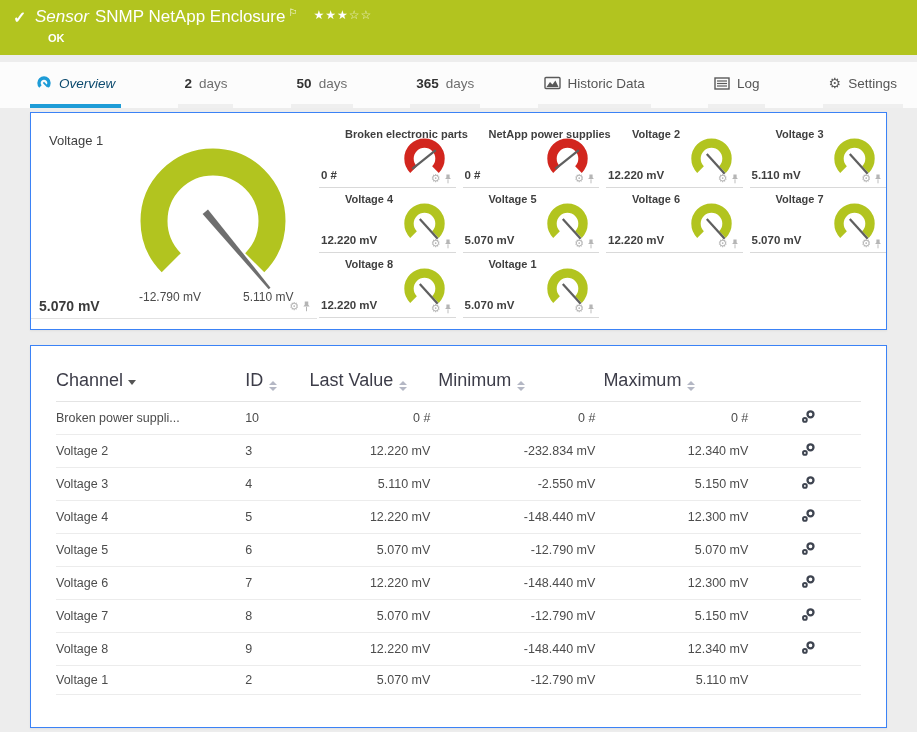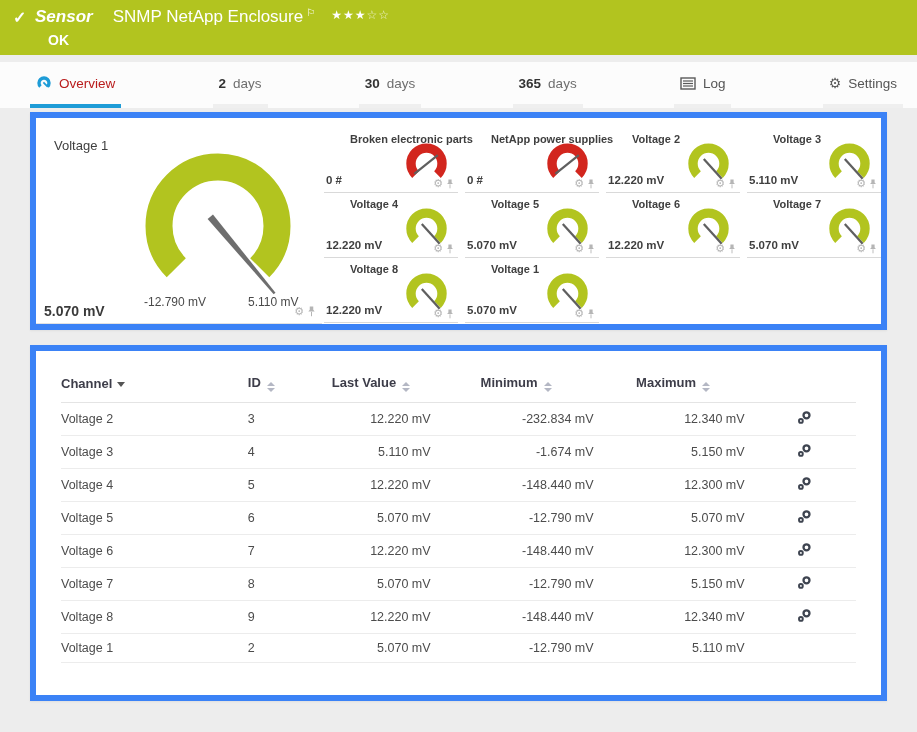--- a/index.html
+++ b/index.html
@@ -3,39 +3,39 @@
 <meta charset="utf-8">
 <style>
   * { box-sizing: border-box; margin: 0; padding: 0; }
   html,body { width: 917px; height: 732px; overflow: hidden; }
   body { background: #ededed; font-family: "Liberation Sans", sans-serif; }
 
   
   .statusbar { position: relative; height: 55px; background: var(--green); color: #fff; }
   .check { position: absolute; left: 13px; top: 8px; font-size: 16px; font-weight: bold; }
   .titleline { position: absolute; left: 35px; top: 7px; font-size: 17px; white-space: nowrap; }
-  .kind { font-style: italic; margin-right: 20px; font-weight: bold; }
+  .kind { font-style: italic; margin-right: 6px; }
   .flag { font-size: 10px; position: relative; top: -6px; margin-left: 3px; }
   .stars { margin-left: 16px; font-size: 12px; letter-spacing: 1px; position: relative; top: -3px; }
   .star { color: #fff; }
   .star:not(.filled) { color: rgba(255,255,255,0.75); }
-  .okline { position: absolute; left: 48px; top: 32px; font-size: 14px; font-weight: bold; }
+  .okline { position: absolute; left: 48px; top: 32px; font-size: 11px; font-weight: bold; }
 
   
   .tabbar { margin-top: 7px; height: 46px; background: #fcfcfc; display: flex;
             justify-content: space-between; align-items: stretch; padding: 0 14px 0 30px; }
   .tab { display: flex; align-items: center; gap: 7px; padding: 0 6px; font-size: 13.5px;
          color: #555; border-bottom: 4px solid #efefef; cursor: pointer; white-space: nowrap; }
-  .tab.active { color: #b91c1c; border-bottom-color: var(--blue); }
+  .tab.active { color: #0c4a6e; border-bottom-color: var(--blue); font-style: italic; }
   .tab b { color: #333; }
   .tab .days { color: #6e6e6e; }
   .tabicon { display: inline-flex; }
 
   
-  .panel { margin: 8px 30px; background: #fff; border: 6px solid #3b82f6;
+  .panel { margin: 8px 30px; background: #fff; border: 1px solid #3b82f6;
            box-shadow: 0 1px 2px rgba(0,0,0,0.06); }
   .gauges-panel { margin-top: 4px; position: relative; height: 218px; }
   .table-panel { margin-top: 15px; padding: 18px 25px 32px; }
 
   
   .bigcell { position: absolute; left: 0; top: 10px; width: 286px; height: 196px;
              border-bottom: 1px solid #e2e2e2; }
   .biglabel { position: absolute; left: 18px; top: 10px; font-size: 13px; color: #3f3f3f; }
   .biggauge { position: absolute; left: 85px; top: 14px; }
   .bigvalue { position: absolute; left: 8px; bottom: 4px; font-size: 14px; font-weight: bold; color: #3a3a3a; }
@@ -57,23 +57,23 @@
   .gcell.green .needle-ne { display: none; }
   .gcell.red   .needle-se { display: none; }
   .needle { stroke: #5f5f5f; stroke-width: 2.4; }
   .mini-icons { display: inline-flex; align-items: center; gap: 3px; color: #b5b5b5; }
   .mini-gear { font-size: 11px; line-height: 1; }
 
   
   table { width: 100%; border-collapse: collapse; }
   col.c-ch{width:23.5%} col.c-id{width:8%} col.c-last{width:16%}
   col.c-min{width:20.5%} col.c-max{width:19%} col.c-ico{width:13%}
-  th { text-align: left; font-weight: bold; font-size: 13px; color: #3d3d49;
+  th { text-align: left; font-weight: normal; font-size: 18px; color: #3d3d49;
        padding: 6px 0 10px; border-bottom: 1px solid #e4e4e4; cursor: pointer; white-space: nowrap; }
-  th.num { text-align: center; padding-right: 8px; }
+  th.num { text-align: left; padding-right: 8px; }
   td { font-size: 12.5px; color: #4c4c4c; padding: 7px 0; border-bottom: 1px solid #ececec; }
   td.num { text-align: right; padding-right: 8px; }
   td.ico { text-align: center; }
   .caret-down { display: inline-block; margin-left: 5px; width: 0; height: 0;
                 border-left: 4.5px solid transparent; border-right: 4.5px solid transparent;
                 border-top: 5px solid #555; vertical-align: 1px; }
   .sort { display: inline-flex; flex-direction: column; gap: 2px; margin-left: 6px; vertical-align: 1px; }
   .sort i { display: block; width: 0; height: 0; border-left: 4px solid transparent; border-right: 4px solid transparent; }
   .sort .up { border-bottom: 4px solid #b4b7c4; }
   .sort .down { border-top: 4px solid #b4b7c4; }
@@ -98,26 +98,35 @@
           <line x1="7.4" y1="7.4" x2="11.8" y2="11.8" stroke="#1e9cd7" stroke-width="1.8"></line>
         </svg>
     </span>
     <span>Overview</span>
   </div>
   <div class="tab">
     <b>2</b>
       <span class="days">days</span>
   </div>
   <div class="tab">
-    <b>30</b>
+    <b>50</b>
       <span class="days">days</span>
   </div>
   <div class="tab">
     <b>365</b>
       <span class="days">days</span>
+  </div>
+  <div class="tab">
+    <span class="tabicon">
+      <svg width="17" height="14" viewBox="0 0 17 14">
+          <rect x="1" y="1.5" width="15" height="11" rx="1" fill="none" stroke="#5a5a5a" stroke-width="1.4"></rect>
+          <path d="M2.5 11 L6 6 L8.5 8.6 L11.4 4.6 L14.5 11 Z" fill="#5a5a5a"></path>
+        </svg>
+    </span>
+    <span>Historic Data</span>
   </div>
   <div class="tab">
     <span class="tabicon">
       <svg width="16" height="13" viewBox="0 0 16 13">
           <rect x="1" y="1" width="14" height="11" fill="none" stroke="#5a5a5a" stroke-width="1.4"></rect>
           <line x1="3" y1="4" x2="13" y2="4" stroke="#5a5a5a" stroke-width="1.2"></line>
           <line x1="3" y1="6.5" x2="13" y2="6.5" stroke="#5a5a5a" stroke-width="1.2"></line>
           <line x1="3" y1="9" x2="13" y2="9" stroke="#5a5a5a" stroke-width="1.2"></line>
         </svg>
     </span>
@@ -340,39 +349,54 @@
             </span></th>
         <th class="num"><span>Maximum</span><span class="sort">
               <i class="up"></i>
               <i class="down"></i>
             </span></th>
         <th></th>
       </tr>
     </thead>
     <tbody>
         <tr>
+    <td class="ch">Broken power suppli...</td>
+    <td>10</td>
+    <td class="num">0 #</td>
+    <td class="num">0 #</td>
+    <td class="num">0 #</td>
+    <td class="ico">
+      <svg class="editicon" width="15" height="15" viewBox="0 0 15 15">
+        <g stroke="#3e4450" fill="none">
+                <circle cx="9.5" cy="5.3" r="3" stroke-width="2.3"></circle>
+                <circle cx="3.9" cy="10.9" r="1.9" stroke-width="1.9"></circle>
+              </g>
+      </svg>
+    </td>
+  </tr>
+        <tr>
     <td class="ch">Voltage 2</td>
     <td>3</td>
     <td class="num">12.220 mV</td>
     <td class="num">-232.834 mV</td>
     <td class="num">12.340 mV</td>
     <td class="ico">
       <svg class="editicon" width="15" height="15" viewBox="0 0 15 15">
         <g stroke="#3e4450" fill="none">
                 <circle cx="9.5" cy="5.3" r="3" stroke-width="2.3"></circle>
                 <circle cx="3.9" cy="10.9" r="1.9" stroke-width="1.9"></circle>
               </g>
       </svg>
     </td>
   </tr>
         <tr>
     <td class="ch">Voltage 3</td>
     <td>4</td>
     <td class="num">5.110 mV</td>
-    <td class="num">-1.674 mV</td>
+    <td class="num">-2.550 mV</td>
     <td class="num">5.150 mV</td>
     <td class="ico">
       <svg class="editicon" width="15" height="15" viewBox="0 0 15 15">
         <g stroke="#3e4450" fill="none">
                 <circle cx="9.5" cy="5.3" r="3" stroke-width="2.3"></circle>
                 <circle cx="3.9" cy="10.9" r="1.9" stroke-width="1.9"></circle>
               </g>
       </svg>
     </td>
   </tr>

